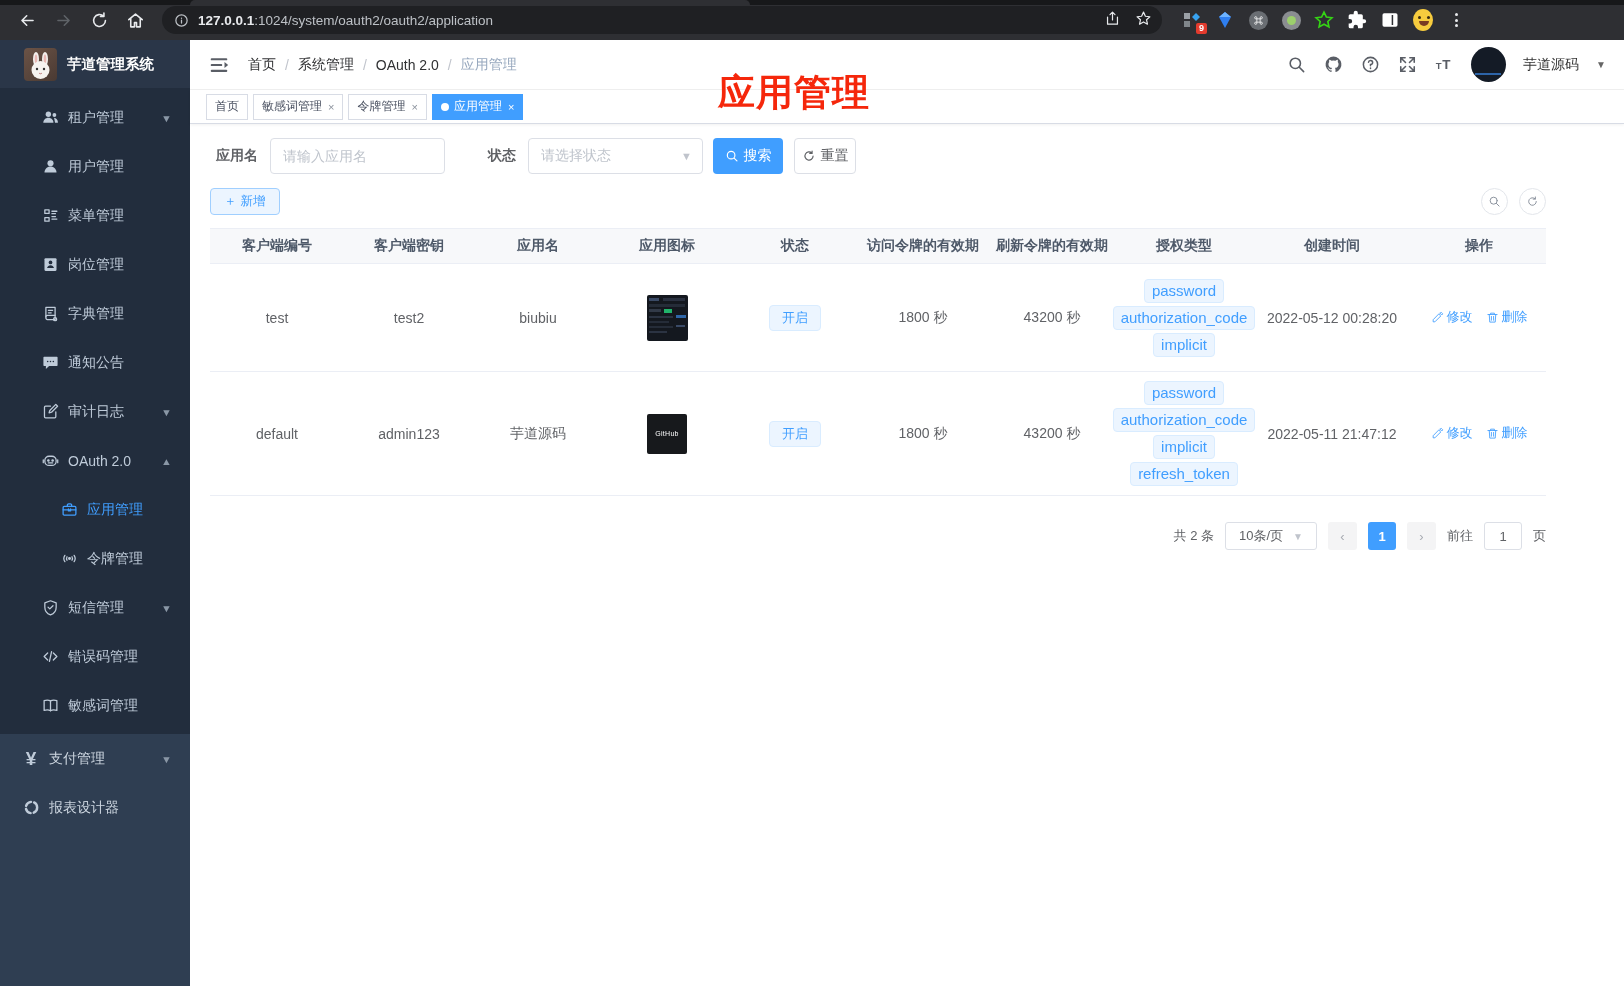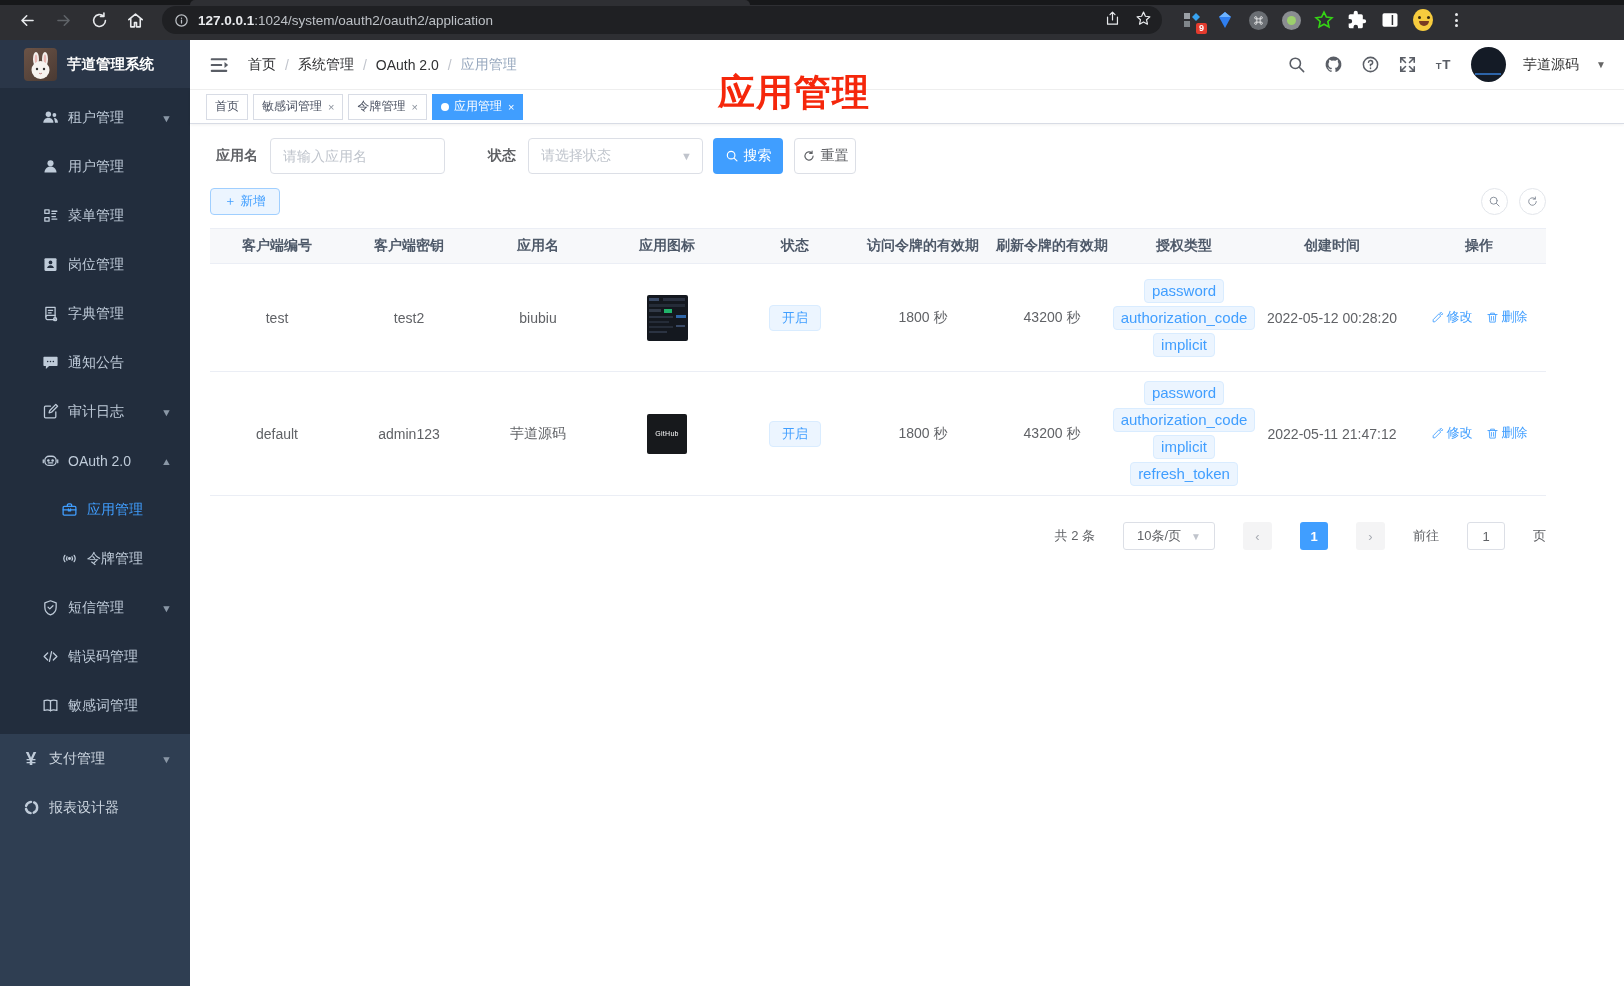--- a/index.html
+++ b/index.html
@@ -121,21 +121,21 @@
   .appicon1 .e { left:2px; top:14px; width:12px; height:3px; background:#323a48; }
   .appicon1 .f { left:2px; top:21px; width:24px; height:2px; background:#2b3342; }
   .appicon1 .g { left:29px; top:20px; width:10px; height:3px; background:#2f66a8; }
   .appicon1 .h { left:2px; top:26px; width:20px; height:2px; background:#252c38; }
   .appicon1 .i2 { left:2px; top:31px; width:24px; height:2px; background:#252c38; }
   .appicon1 .j { left:2px; top:36px; width:18px; height:2px; background:#2b3342; }
   .appicon1 .k { left:29px; top:30px; width:9px; height:2px; background:#3a4a66; }
   .appicon2 { width:40px; height:40px; margin:0 auto; background:#17191c; border-radius:2px; display:flex; align-items:center; justify-content:center; }
   .appicon2 span { color:#fff; font-size:7px; letter-spacing:.3px; }
 
-  .pager { width:1336px; margin-top:26px; display:flex; align-items:center; justify-content:flex-end; gap:28px; font-size:13px; color:#606266; }
+  .pager { width:1336px; margin-top:26px; display:flex; align-items:center; justify-content:flex-end; gap:11px; font-size:13px; color:#606266; }
   .pg-select { width:92px; height:28px; border:1px solid #dcdfe6; border-radius:3px; display:flex; align-items:center; justify-content:center; gap:10px; color:#606266; cursor:pointer; }
   .pg-select .car { color:#c0c4cc; font-size:10px; }
   .pg-btn { width:29px; height:28px; border-radius:3px; background:#f4f4f5; color:#a8abb2; display:flex; align-items:center; justify-content:center; font-size:13px; cursor:pointer; }
   .pg-num { width:28px; height:28px; border-radius:3px; background:#409EFF; color:#fff; display:flex; align-items:center; justify-content:center; font-size:13px; font-weight:bold; cursor:pointer; }
   .pg-input { width:38px; height:28px; border:1px solid #dcdfe6; border-radius:3px; text-align:center; font-size:13px; color:#606266; outline:none; }
 </style>
 </head>
 <body>
 
 <div class="chrome">

